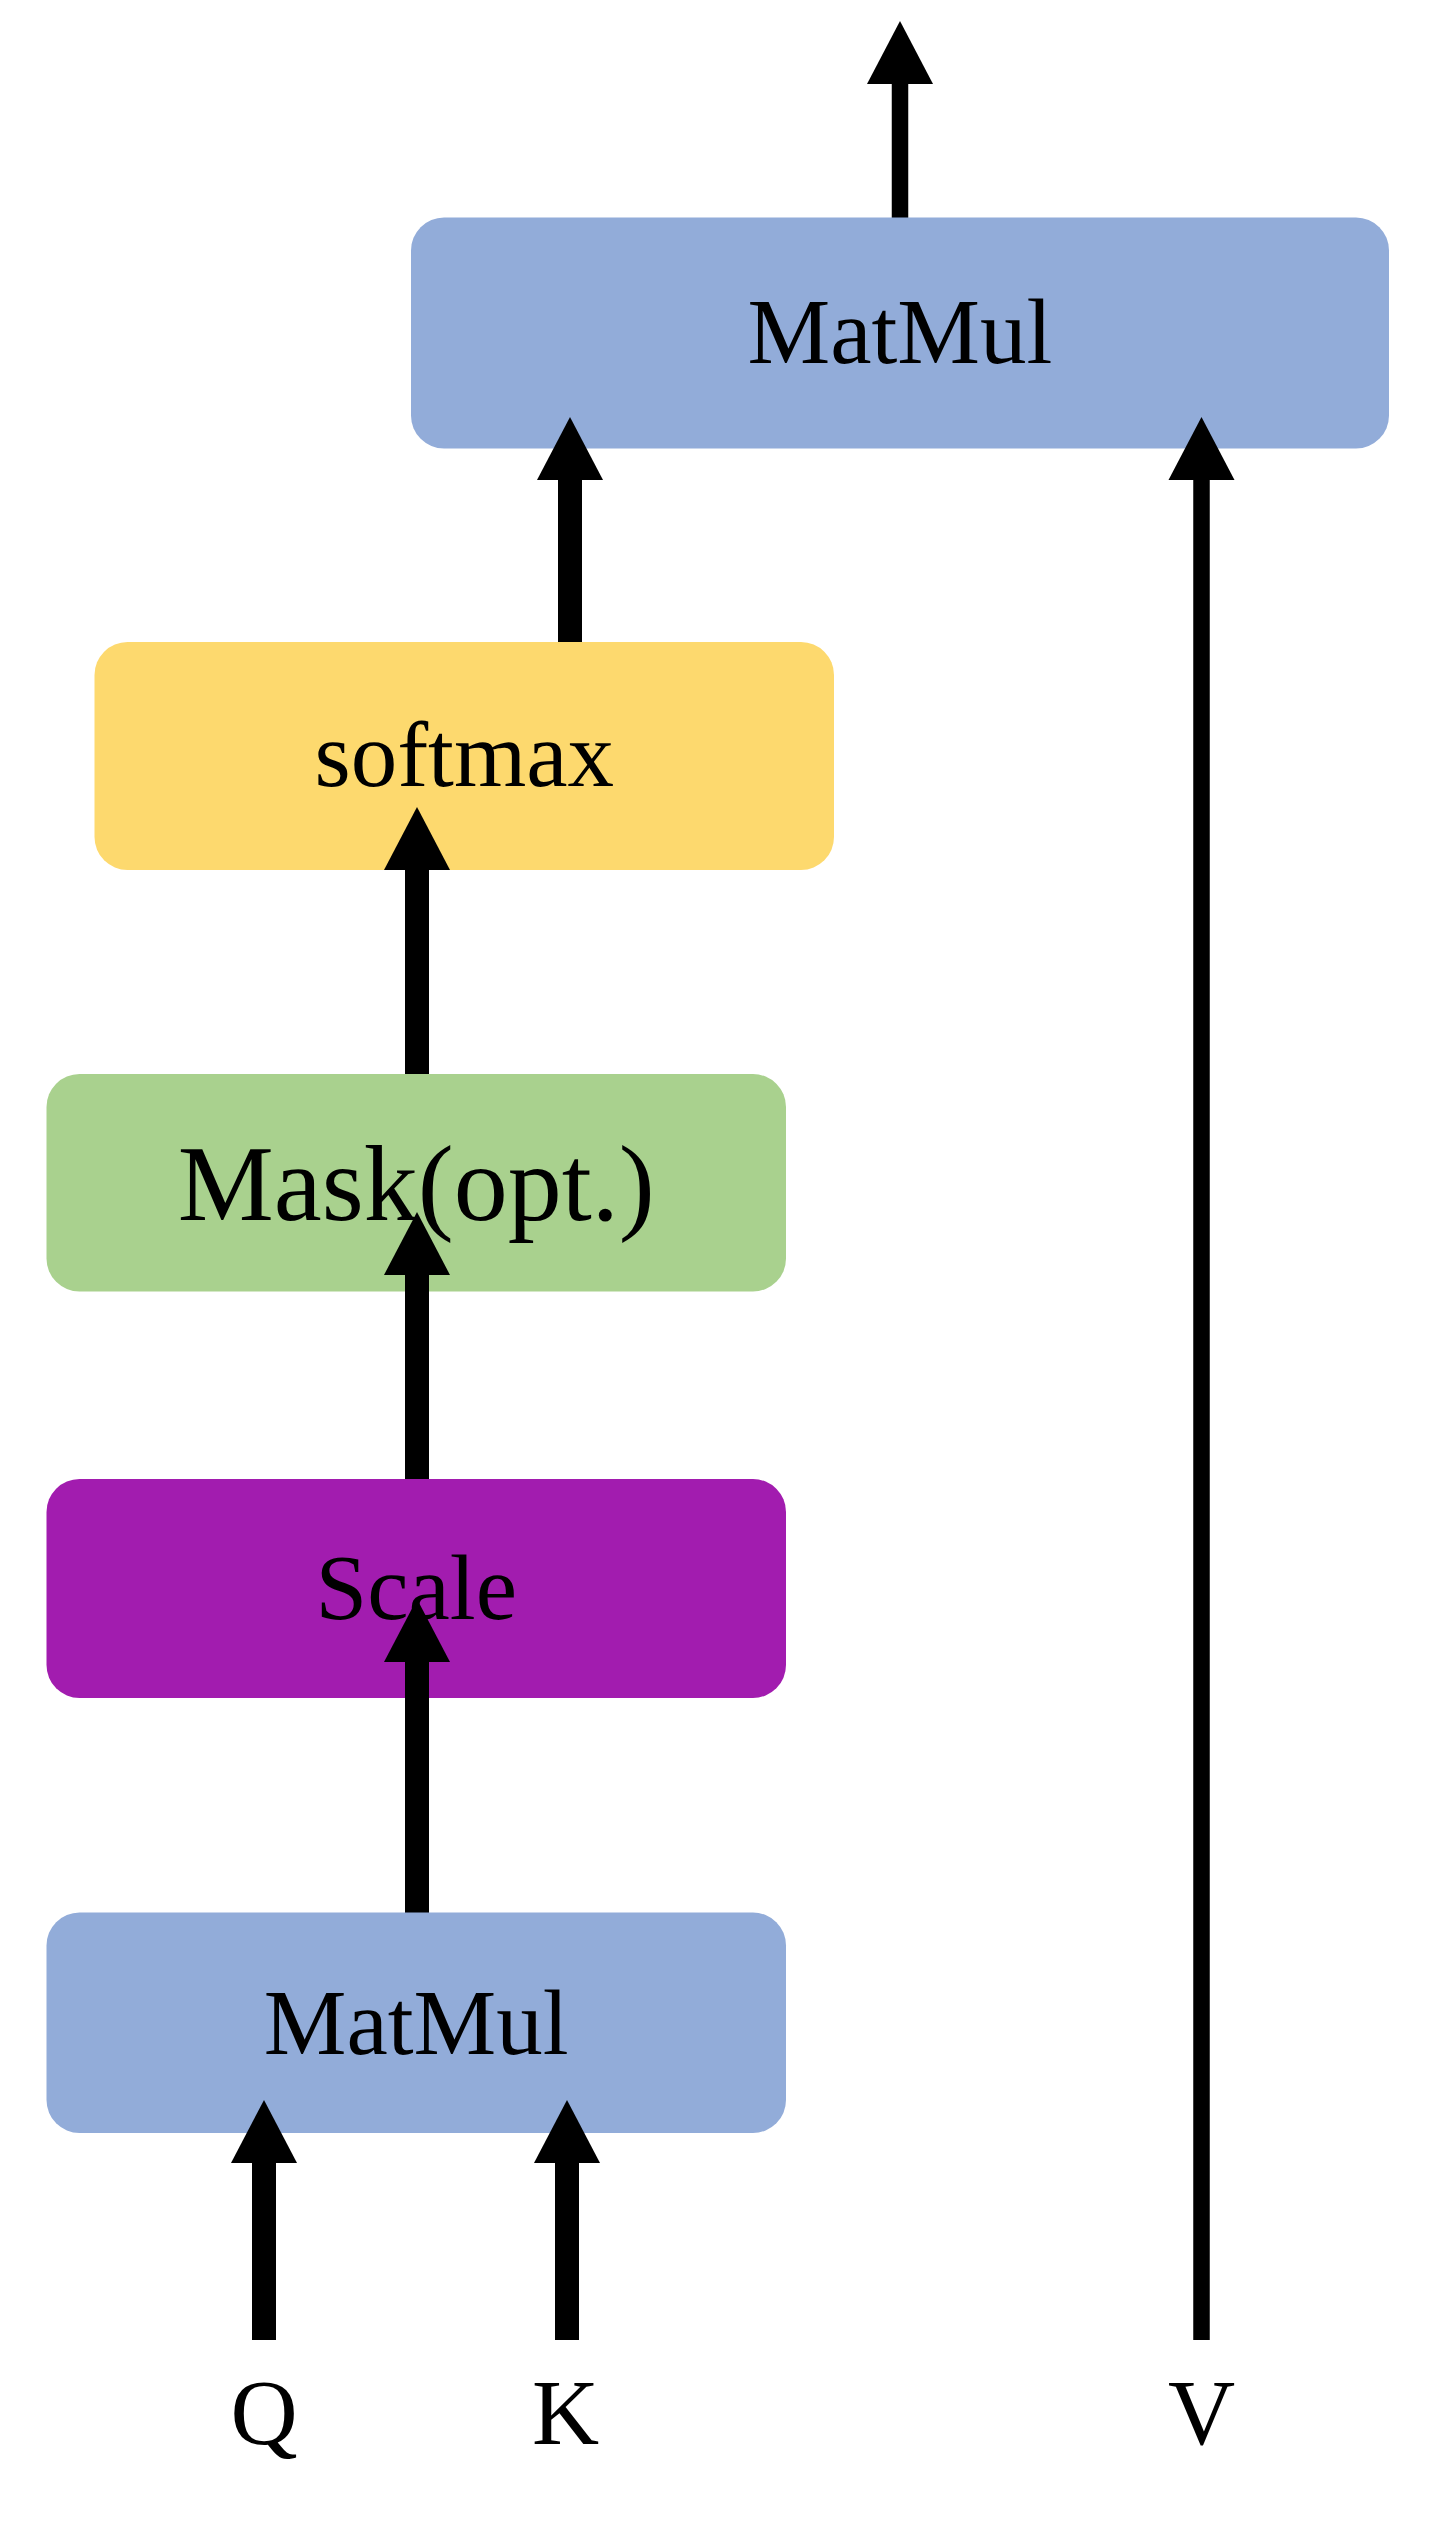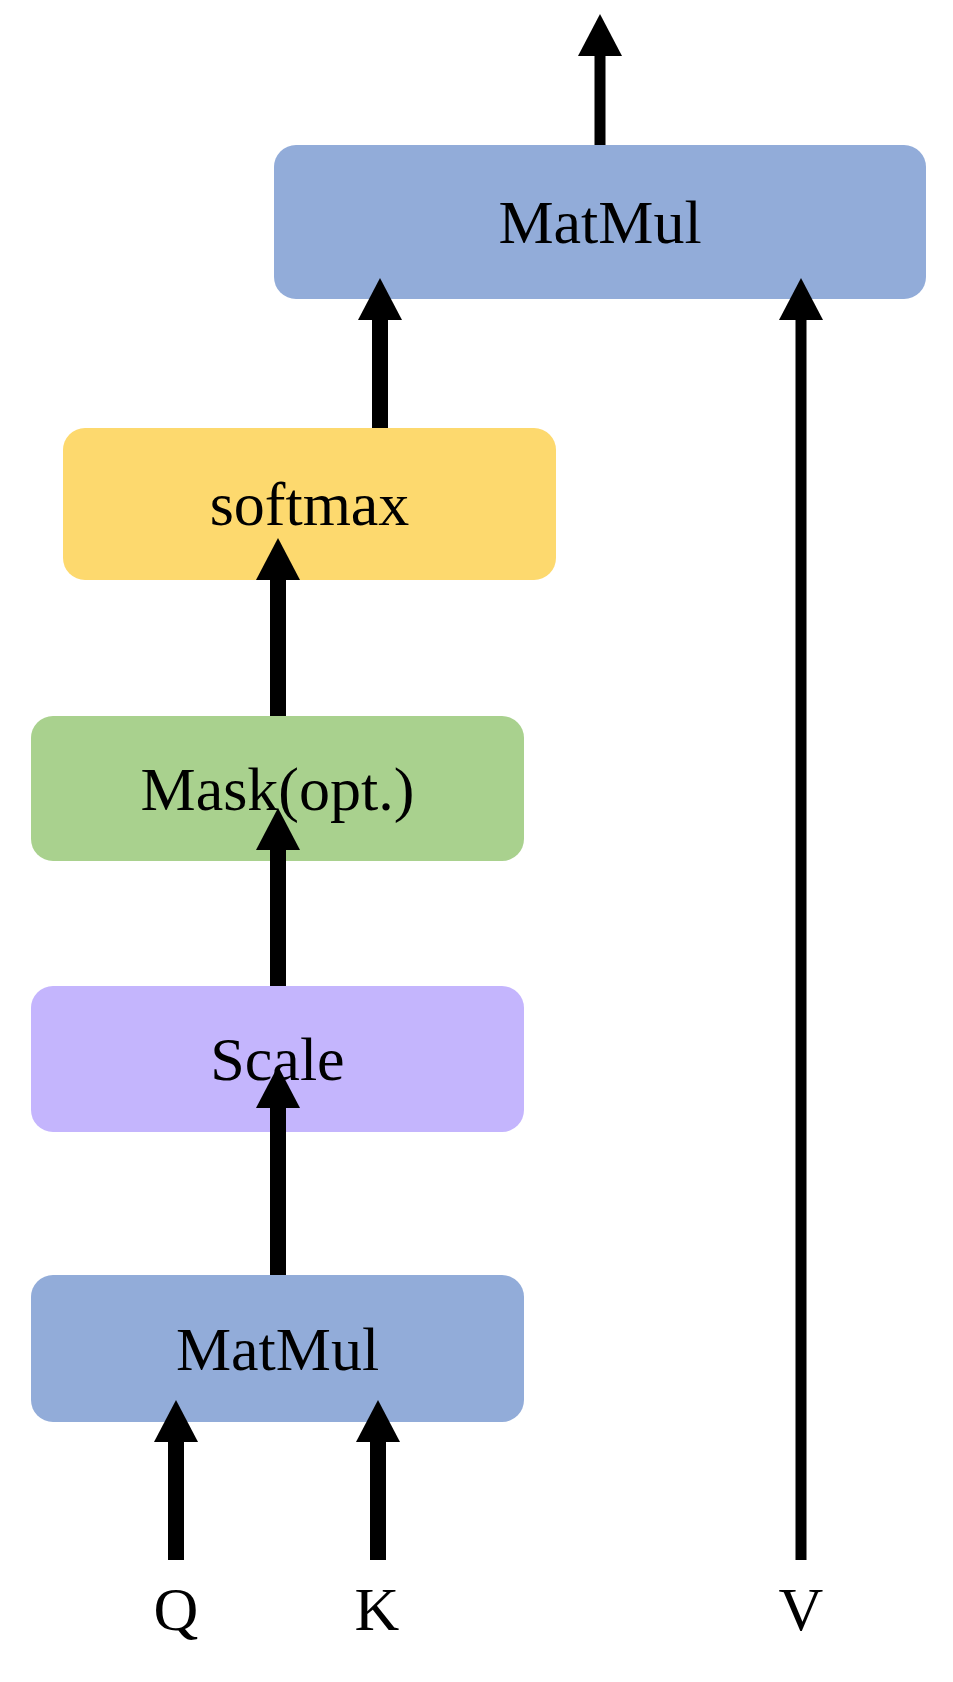--- a/index.html
+++ b/index.html
@@ -30,21 +30,21 @@
     box-sizing: border-box;
     user-select: none;
   }
   .node-label {
     display: block;
     white-space: nowrap;
   }
   
   #node-matmul-out   { left: 274px; top: 145px;  width: 652px; height: 154px; font-size: 62px; }
   #node-softmax      { left: 31px;  top: 428px;  width: 493px; height: 152px; font-size: 62px; margin-left: 32px; }
-  #node-mask         { left: 31px;  top: 716px;  width: 493px; height: 145px; font-size: 62px; }
+  #node-mask         { left: 31px;  top: 716px;  width: 493px; height: 145px; font-size: 72px; }
   #node-scale        { left: 31px;  top: 986px;  width: 493px; height: 146px; font-size: 62px; }
   #node-matmul-in    { left: 31px;  top: 1275px; width: 493px; height: 147px; font-size: 62px; }
 
   
   .conn { position: absolute; }
   .conn .shaft {
     position: absolute;
     background: #000000;
     left: 50%;
     transform: translateX(-50%);
@@ -106,21 +106,21 @@
 
   <div class="node" id="node-mask" style="background:#A9D18E;">
     <span class="node-label">Mask(opt.)</span>
   </div>
 
   <div class="conn" id="edge-scale-mask" style="left:256px; top:808px; width:44px; height:180px;">
     <div class="head"></div>
     <div class="shaft" style="top:40px; width:16px; height:140px;"></div>
   </div>
 
-  <div class="node" id="node-scale" style="background:#c4b5fd;">
+  <div class="node" id="node-scale" style="background:#a21caf;">
     <span class="node-label">Scale</span>
   </div>
 
   <div class="conn" id="edge-matmulin-scale" style="left:256px; top:1066px; width:44px; height:212px;">
     <div class="head"></div>
     <div class="shaft" style="top:40px; width:16px; height:172px;"></div>
   </div>
 
   <div class="node" id="node-matmul-in" style="background:#92ACD9;">
     <span class="node-label">MatMul</span>

